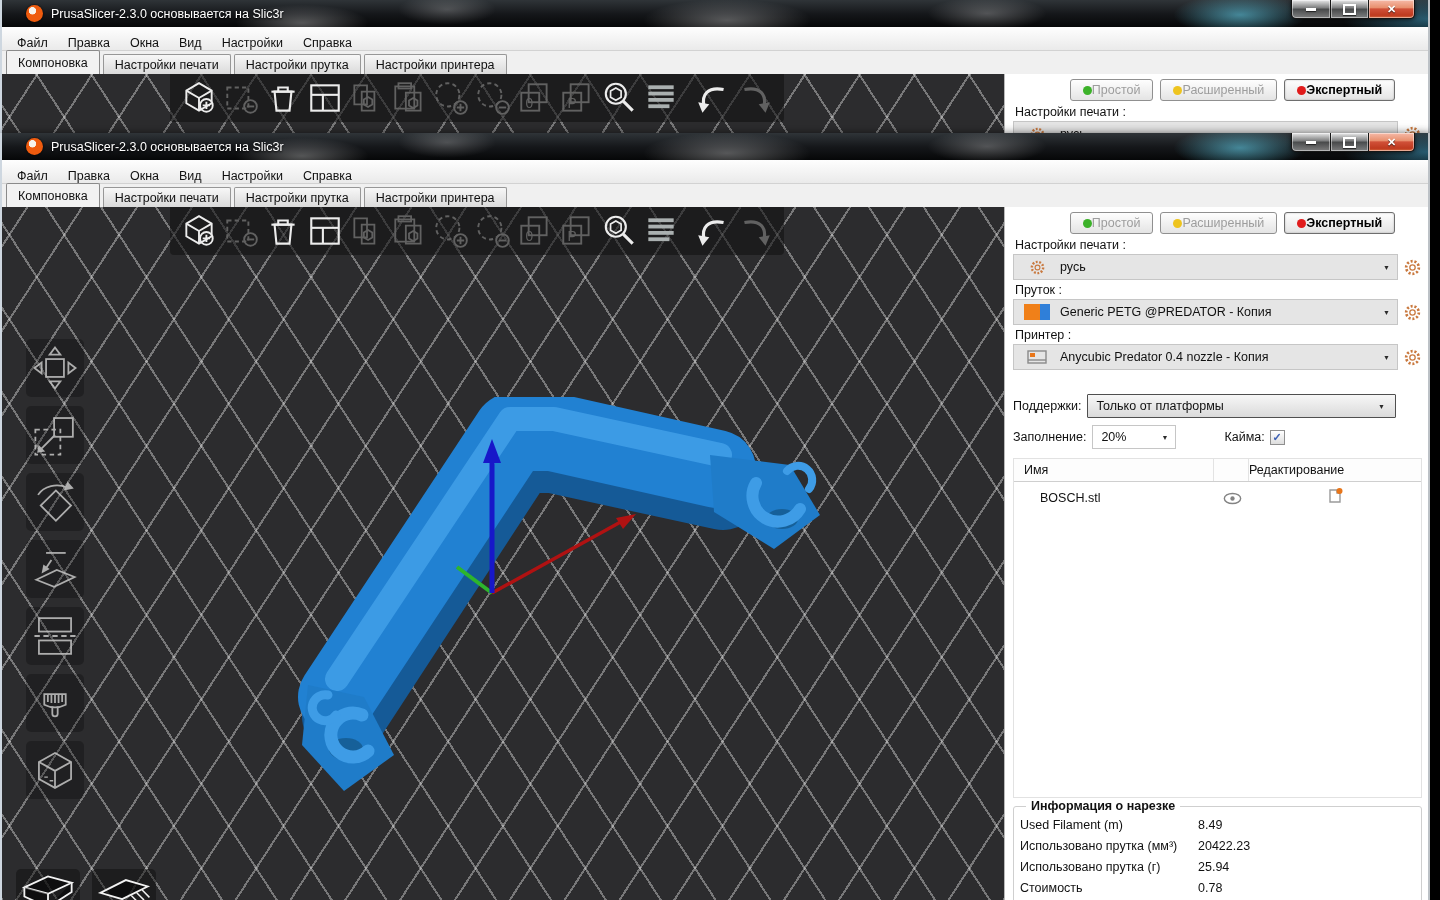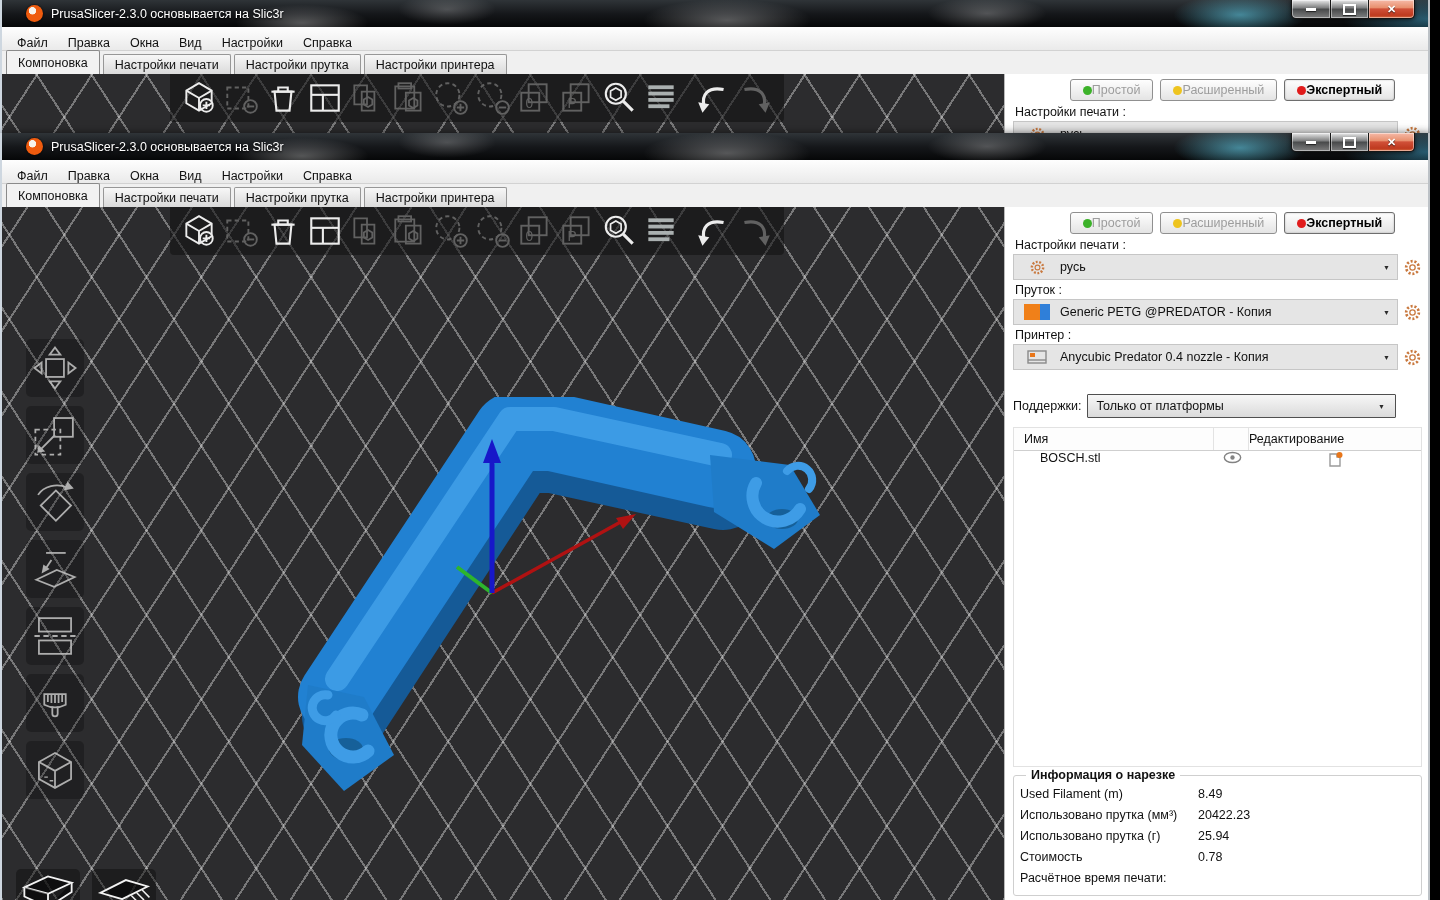--- a/index.html
+++ b/index.html
@@ -90,21 +90,21 @@
     padding:0 0 0 8px;margin-left:6px;cursor:default}
   .small-select .cval{flex:1}
   .brim-label{margin-left:48px}
   .checkbox{width:13px;height:13px;border:1px solid #8f8f8f;margin-left:5px;display:flex;align-items:center;
     justify-content:center;font-size:11px;font-weight:bold;color:#3f62b5;background:linear-gradient(#fff,#ddd);cursor:default}
   .obj-table{margin-top:9px;border:1px solid #e2e2e2;height:338px;overflow:hidden}
   .t-head{display:flex;height:22px;align-items:center;border-bottom:1px solid #cfcfcf;background:#fdfdfd}
   .t-head .c1{flex:1;padding-left:10px;border-right:1px solid #e3e3e3;height:100%;display:flex;align-items:center}
   .t-head .c2{width:34px;border-right:1px solid #e3e3e3;height:100%}
   .t-head .c3{width:172px;text-align:left}
-  .t-row{display:flex;height:23px;align-items:flex-start;cursor:default}
+  .t-row{display:flex;height:23px;align-items:flex-end;cursor:default}
   .t-row .c1{flex:1;padding-left:26px}
   .t-row .c2{width:34px;display:flex;justify-content:center}
   .t-row .c3{width:172px;display:flex;justify-content:center}
   .slice-info{margin-top:8px;border:1px solid #cfcfcf;border-radius:3px;padding:0 6px 6px 6px;position:relative}
   .si-title{position:relative;top:-8px;left:6px;display:inline-block;background:#fff;padding:0 5px;font-weight:bold}
   .si-row{display:flex;line-height:21px;margin-top:0}
   .si-row .lab{width:178px;flex:0 0 auto}
   svg{display:block}
 </style>
 </head>
@@ -708,20 +708,31 @@
       </div>
 
       <div class="supports-row">
         <span>Поддержки:</span>
         <div class="supports-select">
           <span class="cval">Только от платформы</span>
           <span class="arrow" style="padding-right:2px">▼</span>
         </div>
       </div>
 
+      <div class="infill-row">
+        <span>Заполнение:</span>
+        <div class="small-select">
+          <span class="cval">20%</span>
+          <span class="arrow">▼</span>
+        </div>
+        <span class="brim-label">Кайма:</span>
+        <span class="checkbox">
+          <span>✓</span>
+          </span>
+      </div>
 
       <div class="obj-table">
         <div class="t-head">
           <div class="c1">Имя</div>
           <div class="c2"></div>
           <div class="c3">Редактирование</div>
         </div>
         <div class="t-row">
           <div class="c1">BOSCH.stl</div>
           <div class="c2">

